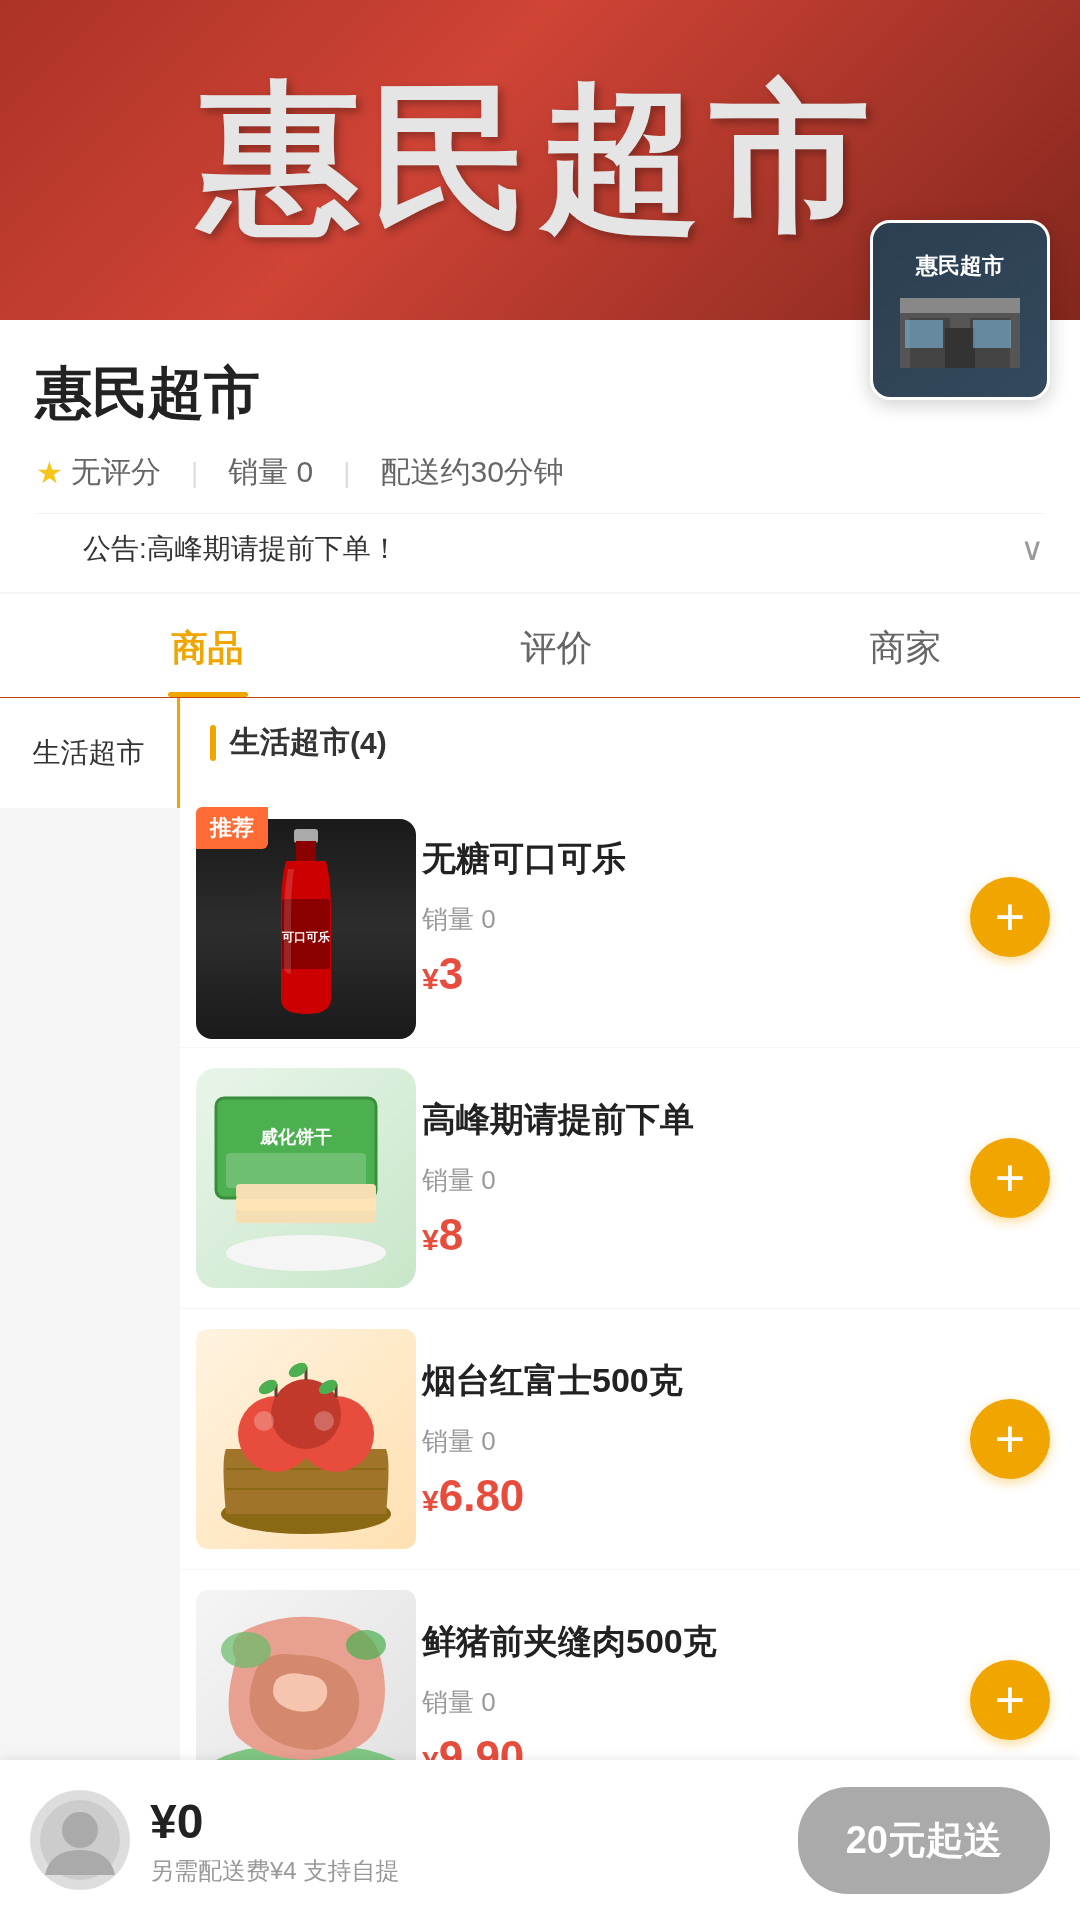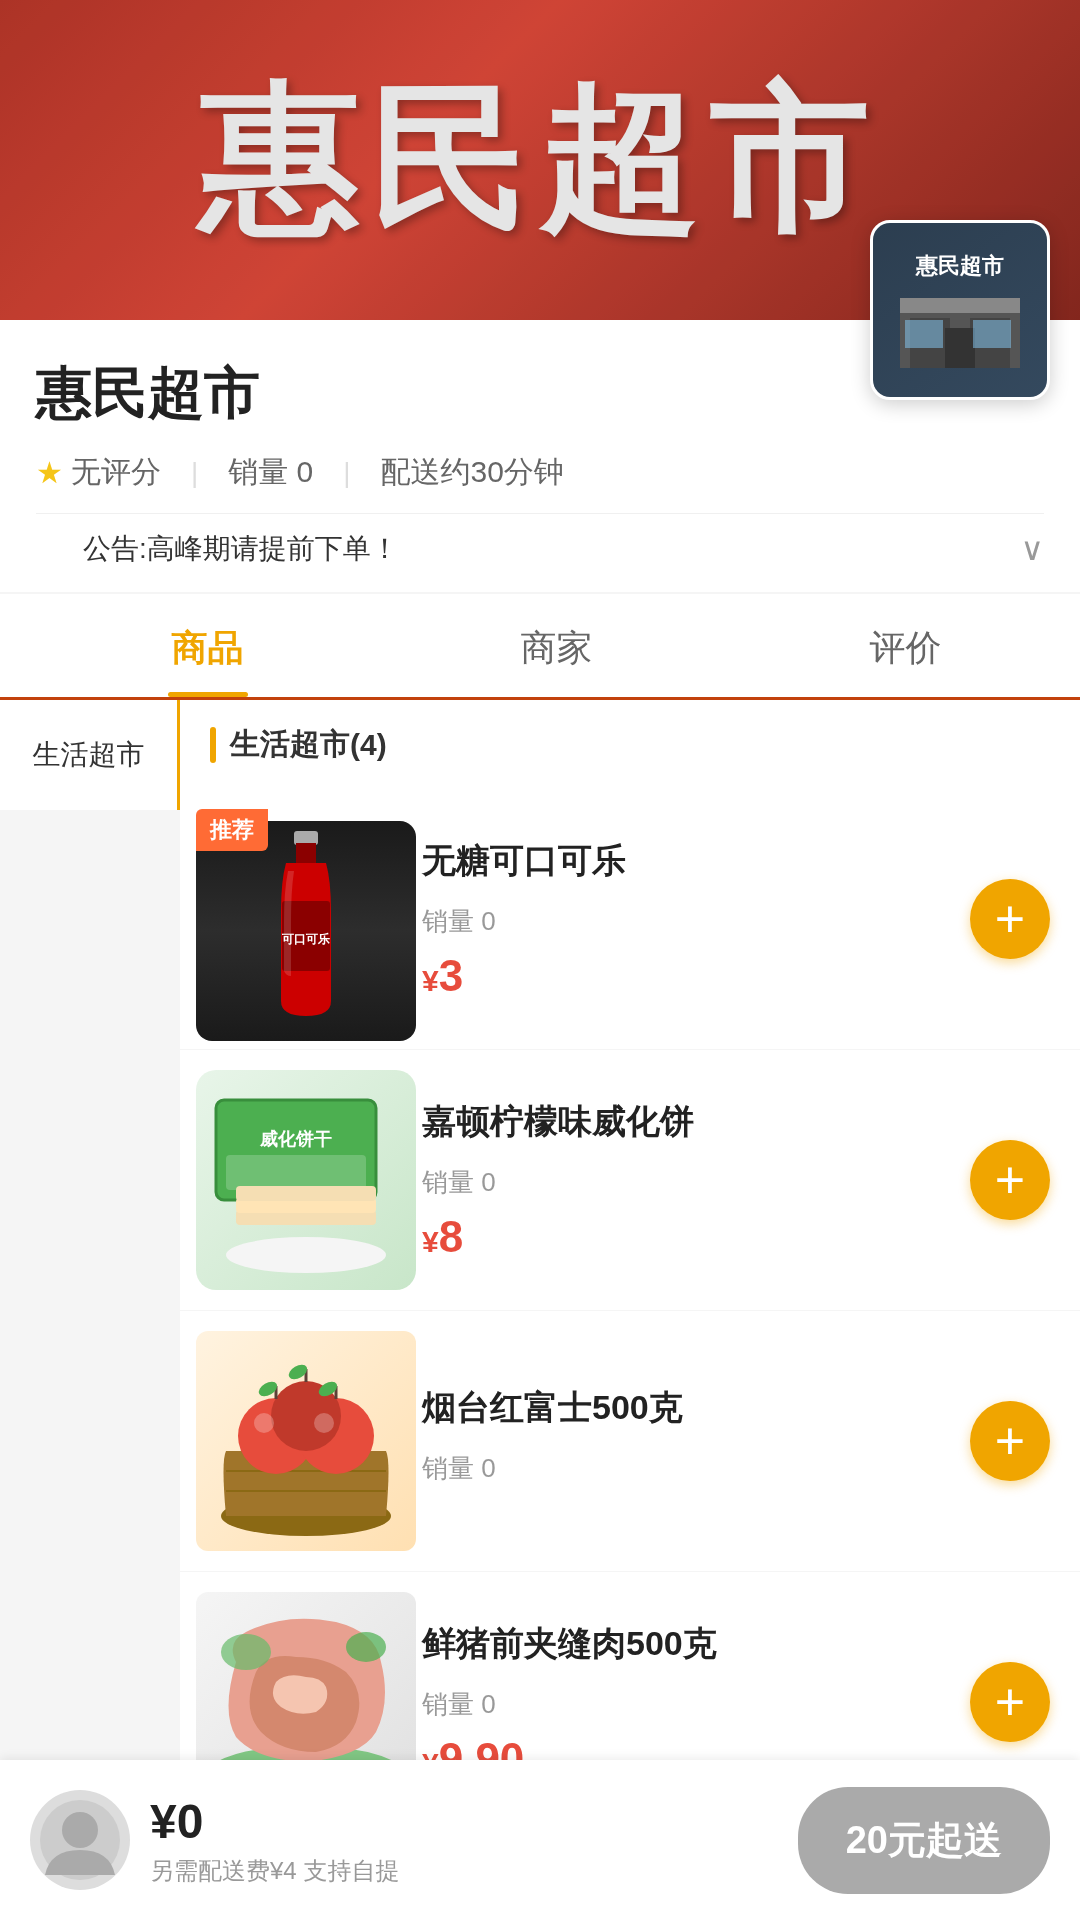--- a/index.html
+++ b/index.html
@@ -123,21 +123,21 @@
     .chevron-down {
       color: #999;
       font-size: 32px;
     }
 
     
     .tabs-bar {
       background: #fff;
       display: flex;
       align-items: flex-end;
-      border-bottom: 3px solid #c2410c;
+      border-bottom: 1px solid #c2410c;
       margin-top: 2px;
       padding-left: 33px;
     }
     .tab-item {
       flex: 1;
       text-align: center;
       padding: 30px 0 24px;
       font-size: 36px;
       color: #666;
       position: relative;
@@ -438,24 +438,24 @@
     </span>
     <span class="chevron-down">∨</span>
   </div>
 </div>
 
 <div class="tabs-bar">
   <div class="tab-item active">
     <span>商品</span>
   </div>
   <div class="tab-item">
+    <span>评价</span>
+  </div>
+  <div class="tab-item">
     <span>商家</span>
-  </div>
-  <div class="tab-item">
-    <span>评价</span>
   </div>
 </div>
 
 <div class="content-area">
 
   <div class="sidebar">
     <div class="sidebar-item active">
       <span>生活超市</span>
     </div>
   </div>
@@ -513,21 +513,21 @@
             <rect x="20" y="75" width="140" height="35" rx="4" fill="rgba(255,255,255,0.2)"></rect>
 
             <ellipse cx="100" cy="175" rx="80" ry="18" fill="#f5f5f5"></ellipse>
             <rect x="30" y="130" width="140" height="15" rx="4" fill="#f5deb3"></rect>
             <rect x="30" y="118" width="140" height="15" rx="4" fill="#ffe4b5"></rect>
             <rect x="30" y="106" width="140" height="15" rx="4" fill="#f5deb3"></rect>
           </svg>
         </div>
       </div>
       <div class="product-info">
-        <div class="product-name">嘉顿柠檬味威化饼</div>
+        <div class="product-name">高峰期请提前下单</div>
         <div class="product-sales">
           <span>销量</span>
           <span>0</span>
         </div>
         <div class="product-price">
           <span class="price-symbol">¥</span><span>8</span>
         </div>
       </div>
       <div class="add-btn">
         <span class="add-btn-icon">+</span>
@@ -560,20 +560,23 @@
             <ellipse cx="92" cy="31" rx="10" ry="6" fill="#4CAF50" transform="rotate(-30,92,31)"></ellipse>
           </svg>
         </div>
       </div>
       <div class="product-info">
         <div class="product-name">烟台红富士500克</div>
         <div class="product-sales">
           <span>销量</span>
           <span>0</span>
         </div>
+        <div class="product-price">
+          <span class="price-symbol">¥</span><span>6.80</span>
+        </div>
       </div>
       <div class="add-btn">
         <span class="add-btn-icon">+</span>
       </div>
     </div>
 
     <div class="product-item">
       <div class="product-image-wrap">
         <div class="img-meat">
           <svg width="200" height="200" viewBox="0 0 200 200">

